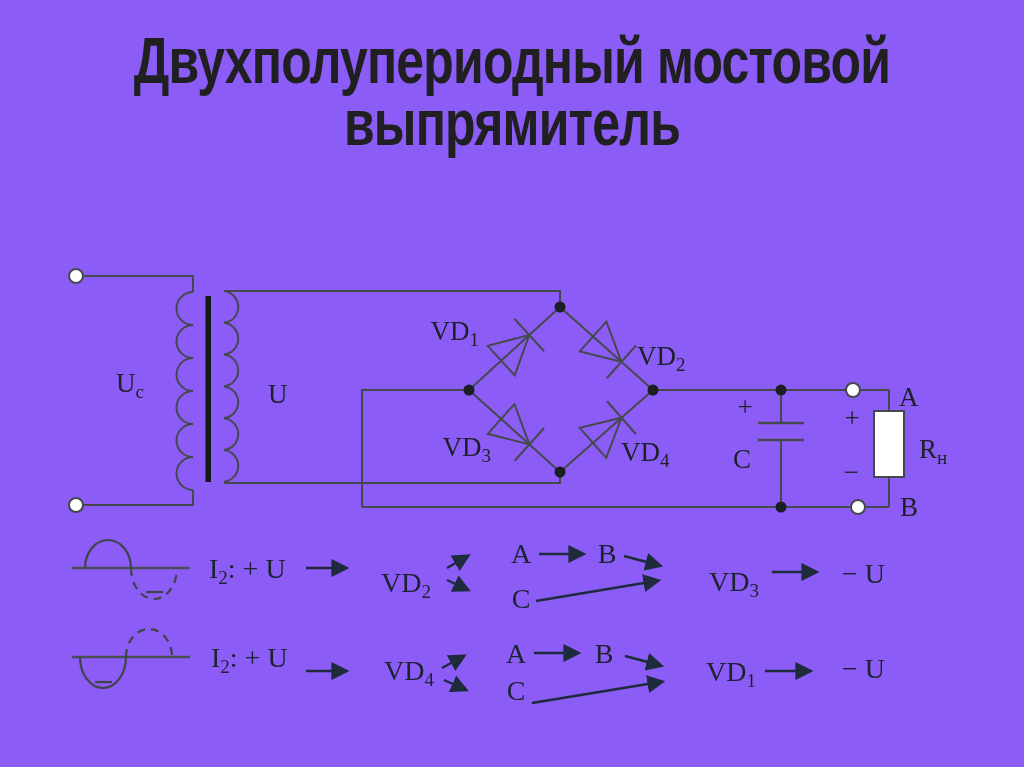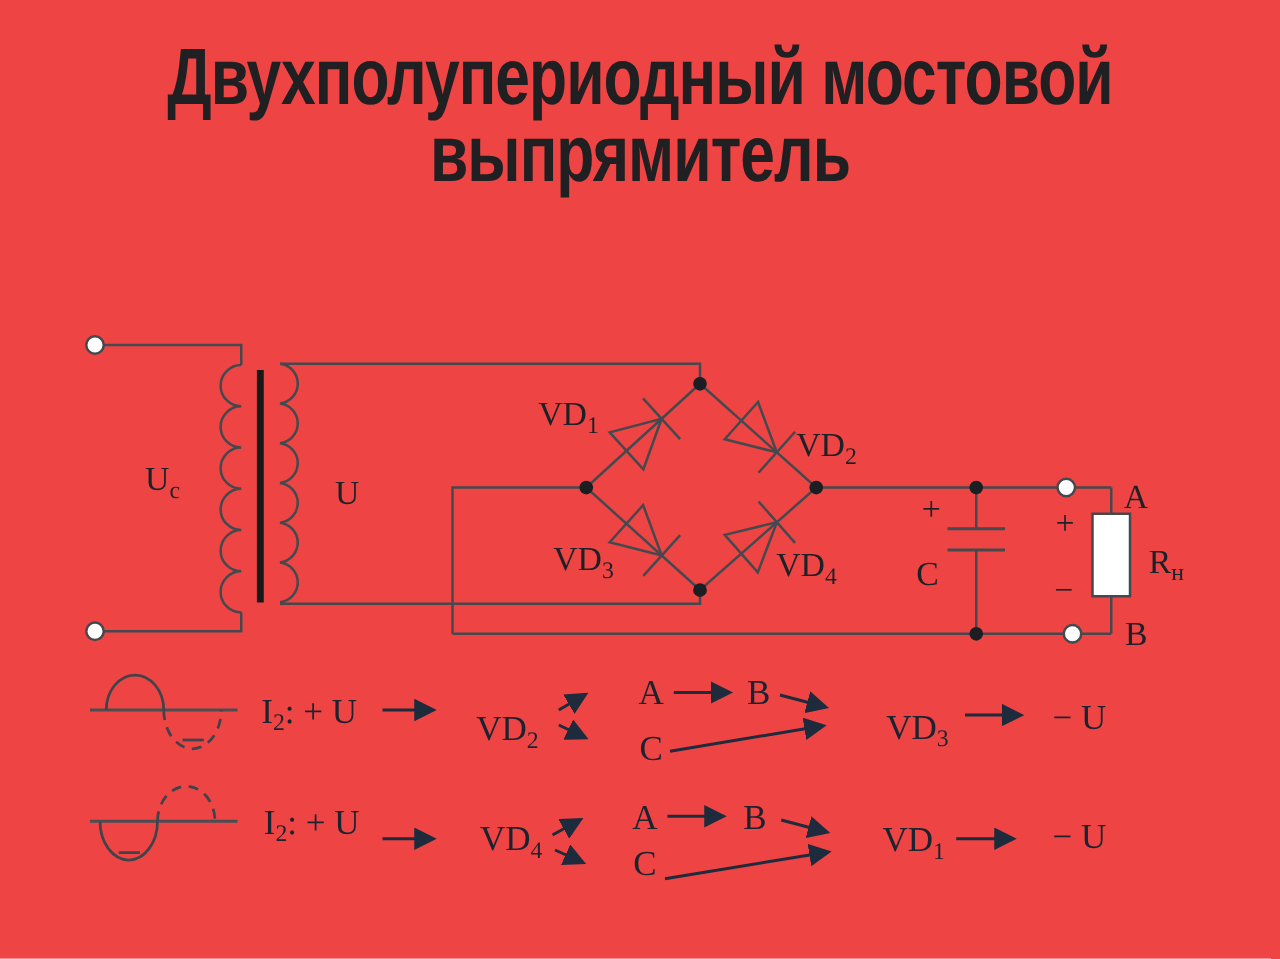--- a/index.html
+++ b/index.html
@@ -1,16 +1,16 @@
 <!DOCTYPE html>
 <html><head>
 <meta charset="utf-8">
 <style>
   html,body{margin:0;padding:0;background:#ffffff;}
-  #page{position:relative;width:1024px;height:767px;background:#ef4444;overflow:hidden;
+  #page{position:relative;width:1024px;height:767px;background:#8b5cf6;overflow:hidden;
         font-family:"Liberation Serif", serif;}
   #title{position:absolute;top:30px;left:-58px;width:1140px;margin:0;
          text-align:center;font-family:"Liberation Sans", sans-serif;
          font-weight:700;font-size:64px;line-height:62px;color:#202022;
          letter-spacing:-1px;transform:scaleX(0.78);transform-origin:center top;}
   svg{position:absolute;left:0;top:0;}
   .wire{stroke:#45494e;stroke-width:2;fill:none;}
   .wire-thick{stroke:#45494e;stroke-width:2.4;fill:none;}
   .node{fill:#1b1f24;stroke:none;}
   .term{fill:#ffffff;stroke:#45494e;stroke-width:2;}

